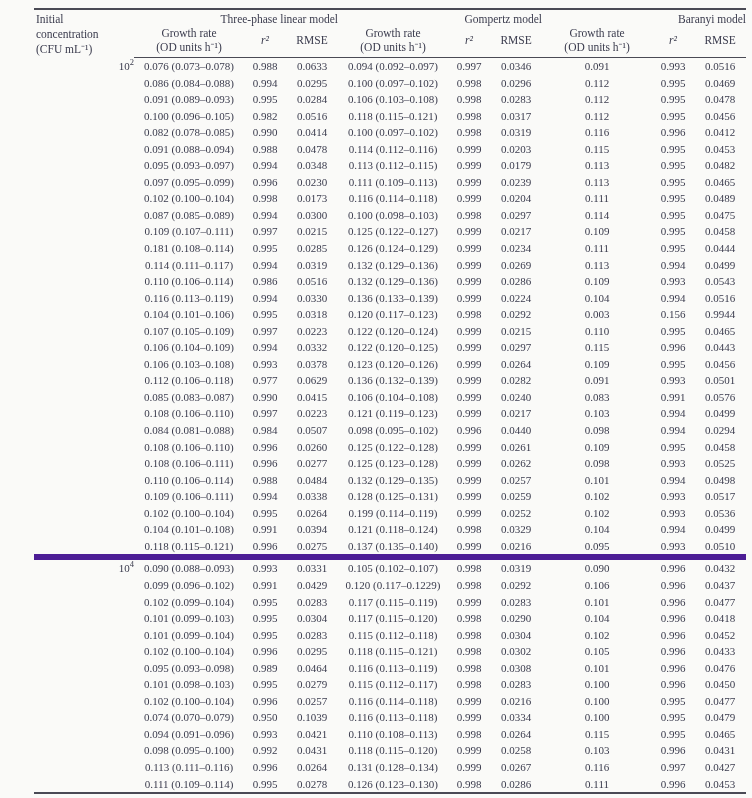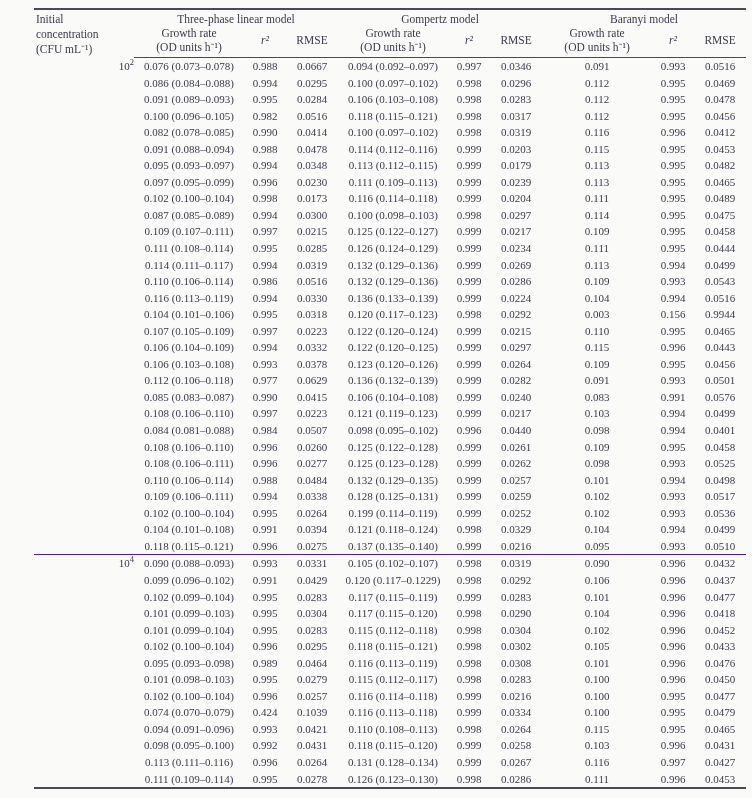--- a/index.html
+++ b/index.html
@@ -33,21 +33,21 @@
     padding: 0;
   }
   th.col1-h {
     vertical-align: top;
     text-align: left;
     padding-top: 2px;
     line-height: 15px;
     padding-left: 2px;
   }
   th.group-h {
-    text-align: center;
+    text-align: right;
     vertical-align: top;
     padding-top: 2px;
     line-height: 14px;
   }
   th.sub-h {
     text-align: center;
     vertical-align: middle;
     line-height: 14px;
     padding-bottom: 3px;
   }
@@ -59,21 +59,21 @@
     padding: 0;
     white-space: nowrap;
     overflow: hidden;
   }
   td.conc {
     text-align: right;
     padding-left: 2px;
   }
   td sup, th sup { font-size: 8.5px; line-height: 0; }
   tr.section-start td {
-    border-top: 1px solid #4c1d95;
+    border-top: 6px solid #4c1d95;
   }
 </style>
 </head>
 <body>
 
 <div class="page">
   <table class="model-table">
     <colgroup>
       <col style="width:100px">
       <col style="width:110px">
@@ -116,21 +116,21 @@
         </th>
         <th class="sub-h r2">r²</th>
         <th class="sub-h">RMSE</th>
       </tr>
     </thead>
     <tbody>
         <tr>
           <td class="conc">10<sup>2</sup></td>
           <td>0.076 (0.073–0.078)</td>
           <td>0.988</td>
-          <td>0.0667</td>
+          <td>0.0633</td>
           <td>0.094 (0.092–0.097)</td>
           <td>0.997</td>
           <td>0.0346</td>
           <td>0.091</td>
           <td>0.993</td>
           <td>0.0516</td>
         </tr>
         <tr>
           <td class="conc"></td>
           <td>0.086 (0.084–0.088)</td>
@@ -246,21 +246,21 @@
           <td>0.0215</td>
           <td>0.125 (0.122–0.127)</td>
           <td>0.999</td>
           <td>0.0217</td>
           <td>0.109</td>
           <td>0.995</td>
           <td>0.0458</td>
         </tr>
         <tr>
           <td class="conc"></td>
-          <td>0.111 (0.108–0.114)</td>
+          <td>0.181 (0.108–0.114)</td>
           <td>0.995</td>
           <td>0.0285</td>
           <td>0.126 (0.124–0.129)</td>
           <td>0.999</td>
           <td>0.0234</td>
           <td>0.111</td>
           <td>0.995</td>
           <td>0.0444</td>
         </tr>
         <tr>
@@ -386,21 +386,21 @@
         <tr>
           <td class="conc"></td>
           <td>0.084 (0.081–0.088)</td>
           <td>0.984</td>
           <td>0.0507</td>
           <td>0.098 (0.095–0.102)</td>
           <td>0.996</td>
           <td>0.0440</td>
           <td>0.098</td>
           <td>0.994</td>
-          <td>0.0401</td>
+          <td>0.0294</td>
         </tr>
         <tr>
           <td class="conc"></td>
           <td>0.108 (0.106–0.110)</td>
           <td>0.996</td>
           <td>0.0260</td>
           <td>0.125 (0.122–0.128)</td>
           <td>0.999</td>
           <td>0.0261</td>
           <td>0.109</td>
@@ -583,21 +583,21 @@
           <td>0.116 (0.114–0.118)</td>
           <td>0.999</td>
           <td>0.0216</td>
           <td>0.100</td>
           <td>0.995</td>
           <td>0.0477</td>
         </tr>
         <tr>
           <td class="conc"></td>
           <td>0.074 (0.070–0.079)</td>
-          <td>0.424</td>
+          <td>0.950</td>
           <td>0.1039</td>
           <td>0.116 (0.113–0.118)</td>
           <td>0.999</td>
           <td>0.0334</td>
           <td>0.100</td>
           <td>0.995</td>
           <td>0.0479</td>
         </tr>
         <tr>
           <td class="conc"></td>

